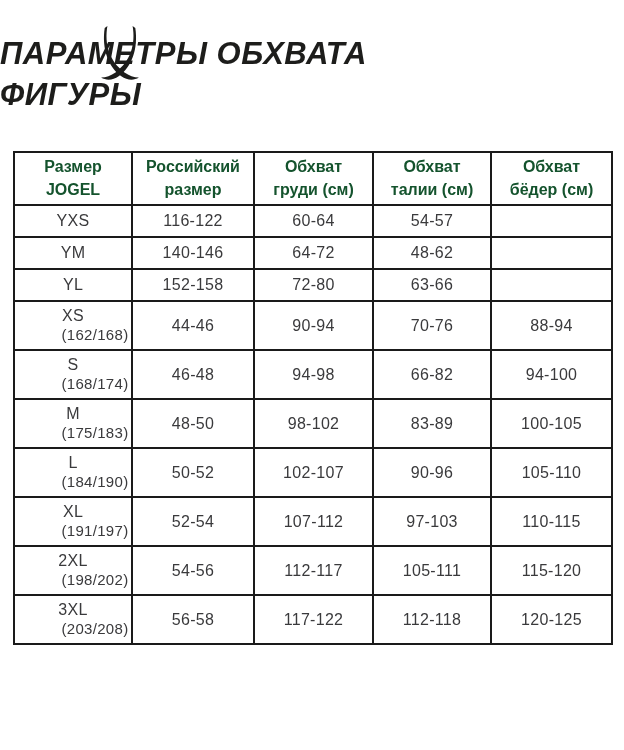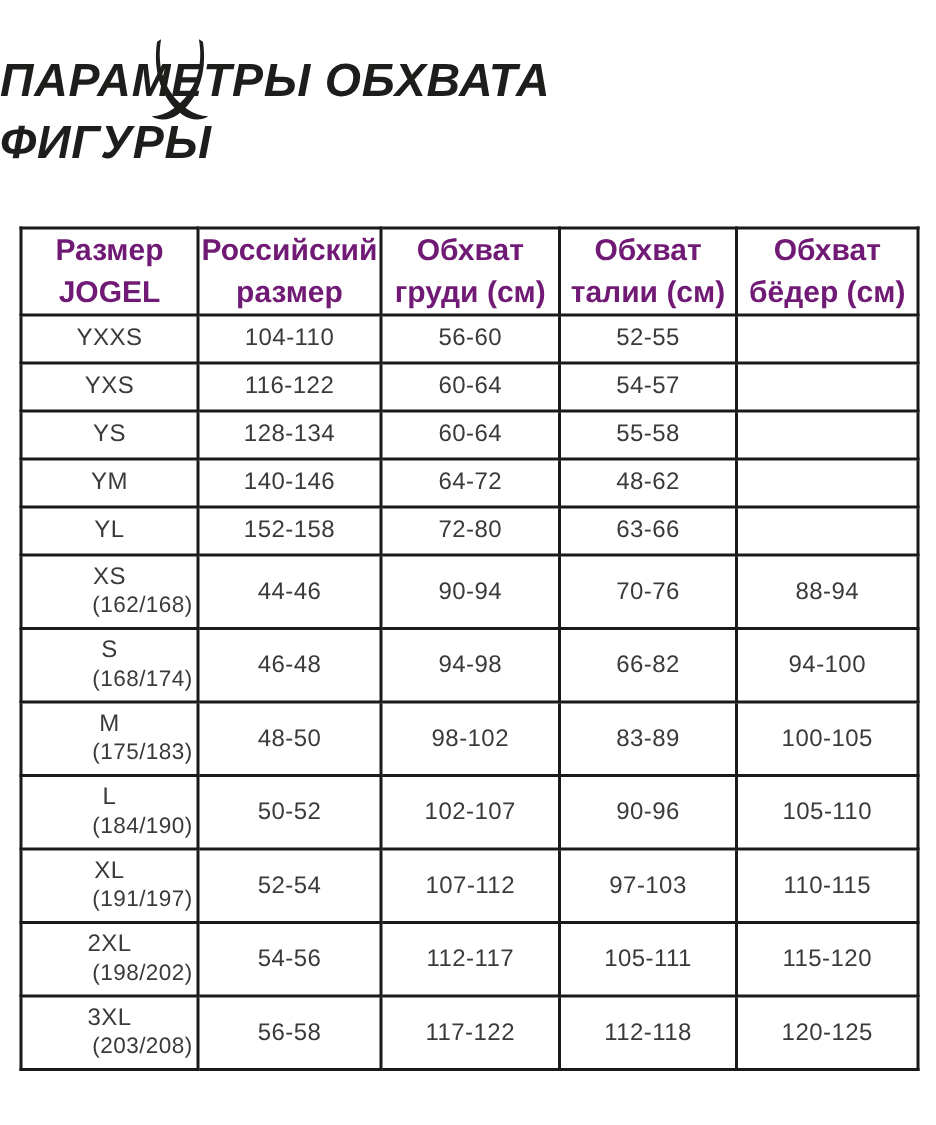--- a/index.html
+++ b/index.html
@@ -61,24 +61,24 @@
   .size-table th,
   .size-table td {
     border: 2px solid #1a1a1a;
     text-align: center;
     vertical-align: middle;
     padding: 0;
     background: #ffffff;
   }
   .size-table th {
     height: 51px;
-    font-size: 20px;
+    font-size: 16px;
     font-weight: bold;
     line-height: 1.4;
-    color: #701a75;
+    color: #14532d;
   }
   .row-single td { height: 30px; }
   .row-double td { height: 47px; }
   .value-cell {
     font-size: 16px;
     font-weight: normal;
     color: #3a3a3c;
     letter-spacing: 0.3px;
   }
   .size-label {
@@ -124,47 +124,29 @@
         <th><span>Размер</span><br><span>JOGEL</span></th>
         <th><span>Российский</span><br><span>размер</span></th>
         <th><span>Обхват</span><br><span>груди (см)</span></th>
         <th><span>Обхват</span><br><span>талии (см)</span></th>
         <th><span>Обхват</span><br><span>бёдер (см)</span></th>
       </tr>
     </thead>
     <tbody>
         <tr class="row-single">
           <td>
-            <div class="size-label">YXXS</div>
-          </td>
-          <td class="value-cell">104-110</td>
-          <td class="value-cell">56-60</td>
-          <td class="value-cell">52-55</td>
-          <td class="value-cell"></td>
-        </tr>
-        <tr class="row-single">
-          <td>
             <div class="size-label">YXS</div>
           </td>
           <td class="value-cell">116-122</td>
           <td class="value-cell">60-64</td>
           <td class="value-cell">54-57</td>
           <td class="value-cell"></td>
         </tr>
         <tr class="row-single">
           <td>
-            <div class="size-label">YS</div>
-          </td>
-          <td class="value-cell">128-134</td>
-          <td class="value-cell">60-64</td>
-          <td class="value-cell">55-58</td>
-          <td class="value-cell"></td>
-        </tr>
-        <tr class="row-single">
-          <td>
             <div class="size-label">YM</div>
           </td>
           <td class="value-cell">140-146</td>
           <td class="value-cell">64-72</td>
           <td class="value-cell">48-62</td>
           <td class="value-cell"></td>
         </tr>
         <tr class="row-single">
           <td>
             <div class="size-label">YL</div>

